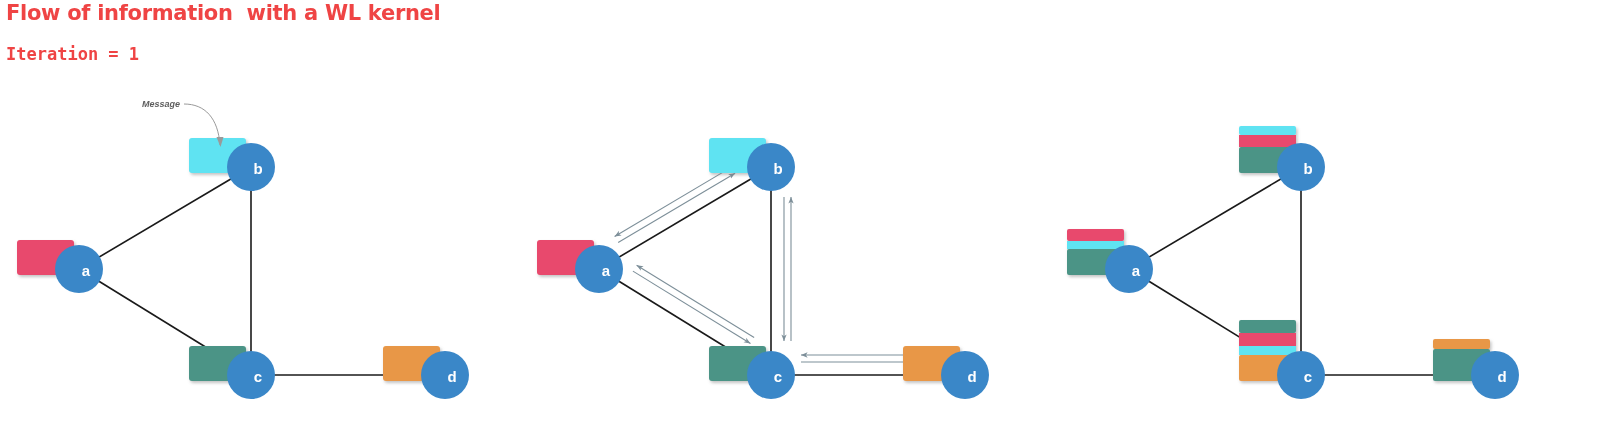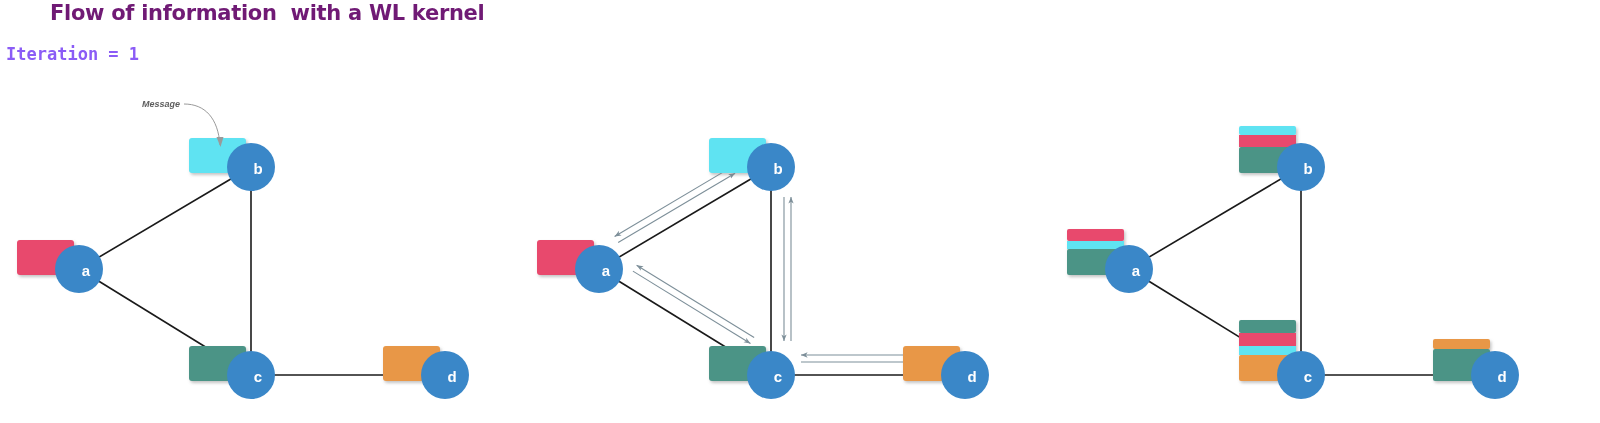--- a/index.html
+++ b/index.html
@@ -15,32 +15,31 @@
     font-family: "Liberation Sans", sans-serif;
   }
   #title {
     position: absolute;
     left: 6px;
     top: 1px;
     font-family: "DejaVu Sans", sans-serif;
     font-weight: bold;
     font-size: 21px;
     letter-spacing: -0.3px;
-    color: #701a75;
+    color: #ef4444;
     white-space: pre;
-    margin-left: 44px;
   }
   #subtitle {
     position: absolute;
     left: 6px;
     top: 44px;
     font-family: "DejaVu Sans Mono", "Liberation Mono", monospace;
     font-weight: bold;
     font-size: 17px;
-    color: #8b5cf6;
+    color: #ef4444;
     white-space: pre;
   }
   .panel {
     position: absolute;
     top: 85px;
   }
   #panel-1 { left: 0px; }
   #panel-2 { left: 520px; }
   #panel-3 { left: 1050px; }
   svg { display: block; overflow: visible; }

